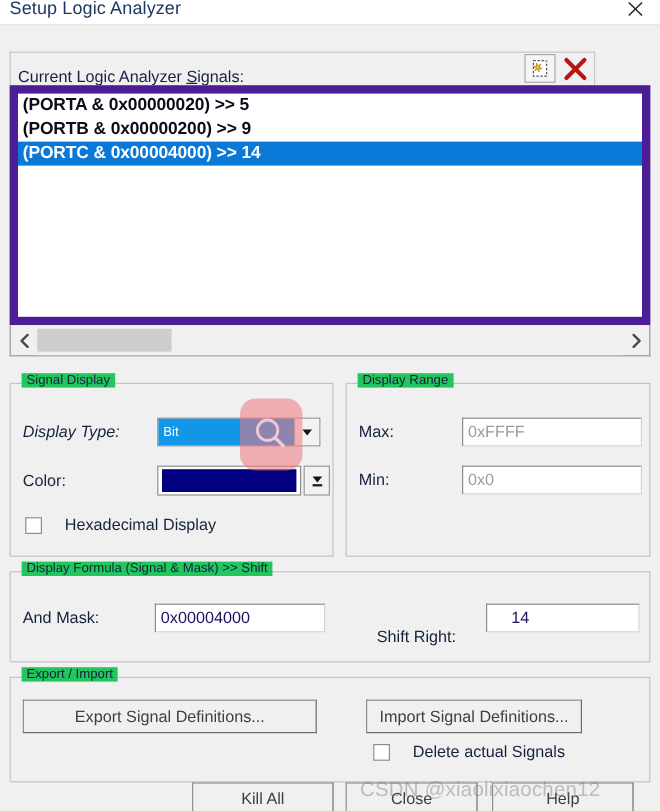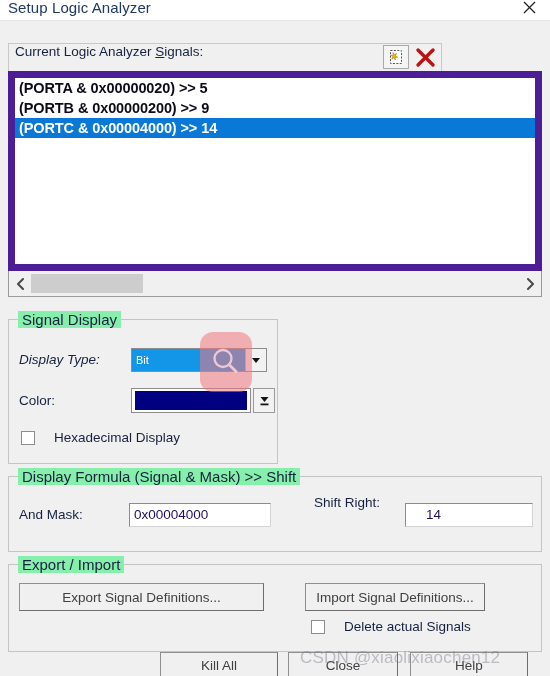--- a/index.html
+++ b/index.html
@@ -64,28 +64,28 @@
     height: 656px;
     background: #f0f0f0;
     border-top: 1px solid #e6e6e6;
     box-sizing: border-box;
   }
 
   
   .signals-header {
     position: absolute;
     left: 8px; top: 22px;
-    width: 434px;
+    width: 488px;
     height: 28px;
     background: #f0f0f0;
     border: 1px solid #c8c8c8;
     border-bottom: none;
     box-sizing: border-box;
     display: flex;
-    align-items: flex-start;
+    align-items: flex-end;
   }
   .signals-label {
     padding-left: 6px;
     font-size: 13.5px;
     color: #16213e;
     white-space: nowrap;
   }
   .signals-label u { text-decoration: underline; }
 
   .header-tools {
@@ -179,23 +179,23 @@
   
   .group {
     position: absolute;
     border: 1px solid #c4c4c4;
     box-sizing: border-box;
   }
   .group > .legend {
     position: absolute;
     top: -9px;
     left: 9px;
-    background: #86efac;
+    background: #22c55e;
     padding: 0 4px;
-    font-size: 15px;
+    font-size: 11px;
     color: #16213e;
     white-space: nowrap;
   }
 
   #grp-signal-display { left: 8px; top: 298px; width: 270px; height: 145px; }
   #grp-display-range  { left: 288px; top: 298px; width: 254px; height: 145px; }
   #grp-display-formula{ left: 8px; top: 455px; width: 534px; height: 76px; }
   #grp-export-import  { left: 8px; top: 543px; width: 534px; height: 88px; }
 
   
@@ -451,28 +451,37 @@
           </svg>
         </div>
       </div>
 
       <div class="checkrow" style="left:12px; top:110px;">
         <span class="checkbox"></span>
         <span class="cb-label">Hexadecimal Display</span>
       </div>
     </div>
 
+    <div class="group" id="grp-display-range">
+      <div class="legend">Display Range</div>
+
+      <div class="fld-label" style="left:10px; top:30px;">Max:</div>
+      <div class="textfield disabled" style="left:96px; top:28px; width:150px;">0xFFFF</div>
+
+      <div class="fld-label" style="left:10px; top:70px;">Min:</div>
+      <div class="textfield disabled" style="left:96px; top:68px; width:150px;">0x0</div>
+    </div>
 
     <div class="group" id="grp-display-formula">
       <div class="legend">Display Formula (Signal &amp; Mask) &gt;&gt; Shift</div>
 
       <div class="fld-label" style="left:10px; top:28px;">And Mask:</div>
       <div class="textfield caret" style="left:120px; top:26px; width:142px;">0x00004000</div>
 
-      <div class="fld-label" style="left:305px; top:16px;">Shift Right:</div>
+      <div class="fld-label" style="left:305px; top:44px;">Shift Right:</div>
       <div class="textfield caret" style="left:396px; top:26px; width:128px;padding-left:20px;">14</div>
     </div>
 
     <div class="group" id="grp-export-import">
       <div class="legend">Export / Import</div>
 
       <div class="button" style="left:10px; top:18px; width:245px; height:28px;">Export Signal Definitions...</div>
       <div class="button" style="left:296px; top:18px; width:180px; height:28px;">Import Signal Definitions...</div>
 
       <div class="checkrow" style="left:302px; top:54px;">

